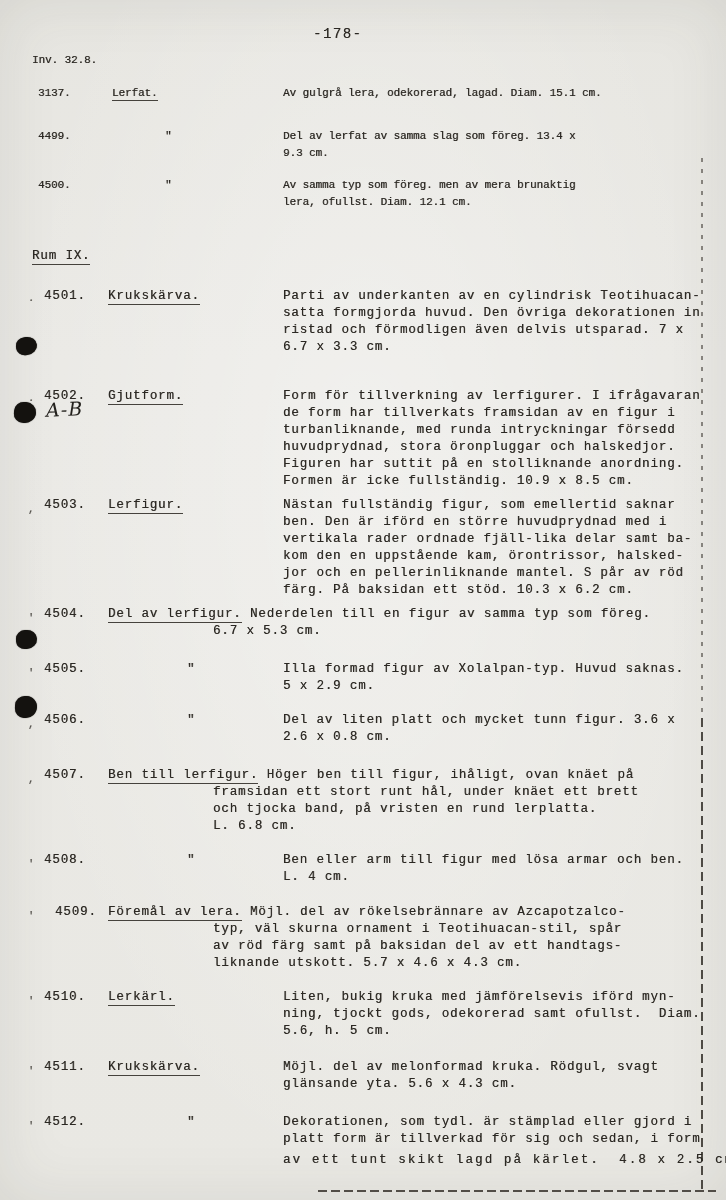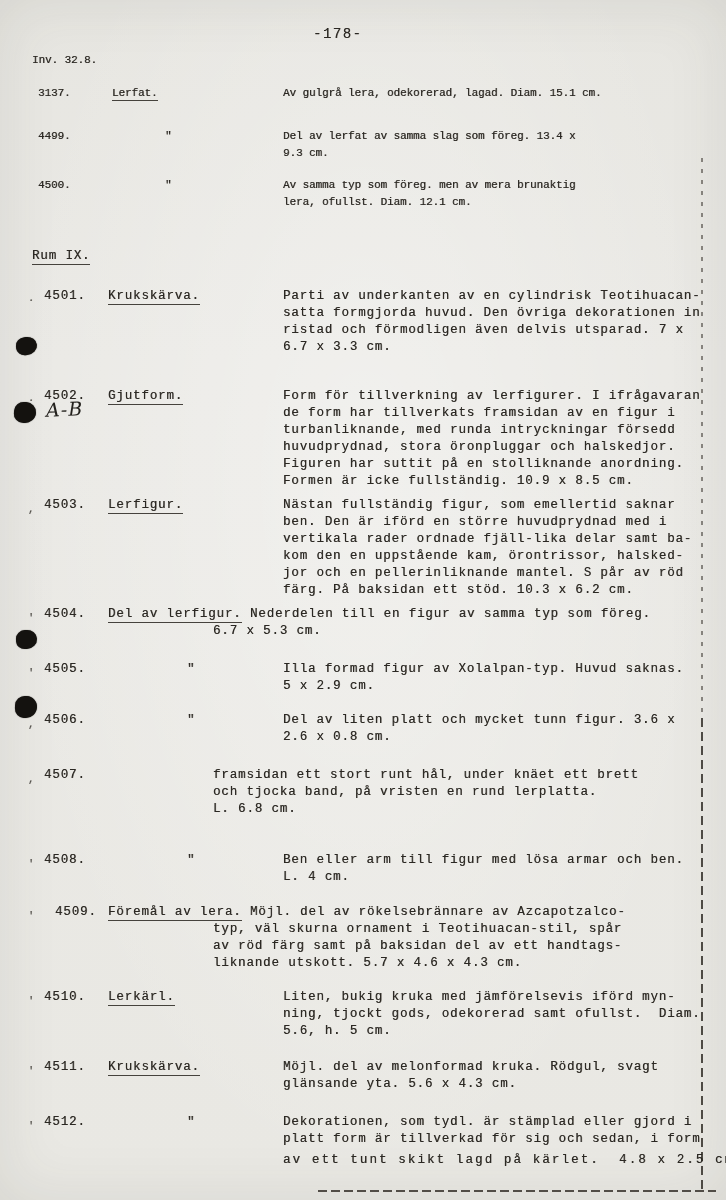--- a/index.html
+++ b/index.html
@@ -109,21 +109,21 @@
       </div>
       <div class="entry-row tw sec-b" style="top: 712px;">
         <span class="abs tick" style="left: 28px; top: 4px;">,</span>
         <span class="abs " style="left: 44px; top: 0px;">4506.</span>
         <span class="abs " style="left: 187px; top: 0px;">"</span>
         <div class="abs desc" style="top: 0px; left: 283px;"><div>Del av liten platt och mycket tunn figur. 3.6 x</div><div>2.6 x 0.8 cm.</div></div>
       </div>
       <div class="entry-row tw sec-b" style="top: 767px;">
         <span class="abs tick" style="left: 28px; top: 4px;">,</span>
         <span class="abs " style="left: 44px; top: 0px;">4507.</span>
-        <div class="abs desc" style="top: 0px; left: 108px;"><div class="cont">framsidan ett stort runt hål, under knäet ett brett</div><div class="cont">och tjocka band, på vristen en rund lerplatta.</div><div class="cont">L. 6.8 cm.</div></div>
+        <div class="abs desc" style="top: 0px; left: 108px;"><div><span class="ul">Ben till lerfigur.</span> Höger ben till figur, ihåligt, ovan knäet på</div><div class="cont">framsidan ett stort runt hål, under knäet ett brett</div><div class="cont">och tjocka band, på vristen en rund lerplatta.</div><div class="cont">L. 6.8 cm.</div></div>
       </div>
       <div class="entry-row tw sec-b" style="top: 852px;">
         <span class="abs tick" style="left: 28px; top: 4px;">'</span>
         <span class="abs " style="left: 44px; top: 0px;">4508.</span>
         <span class="abs " style="left: 187px; top: 0px;">"</span>
         <div class="abs desc" style="top: 0px; left: 283px;"><div>Ben eller arm till figur med lösa armar och ben.</div><div>L. 4 cm.</div></div>
       </div>
       <div class="entry-row tw sec-b" style="top: 904px;">
         <span class="abs tick" style="left: 28px; top: 4px;">'</span>
         <span class="abs " style="left: 44px; top: 0px; margin-left: 11px;">4509.</span>

